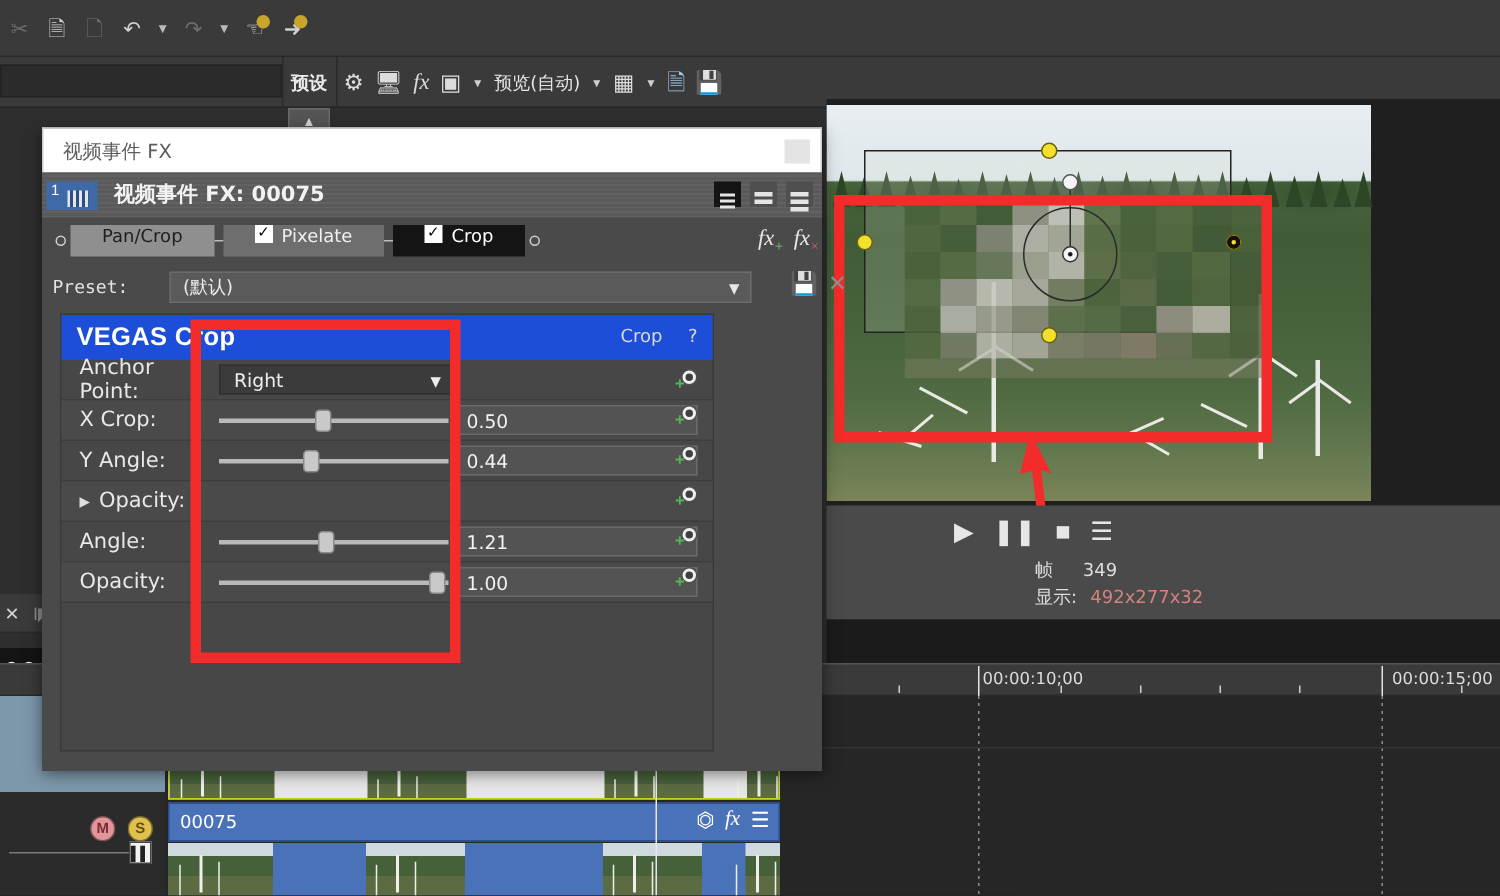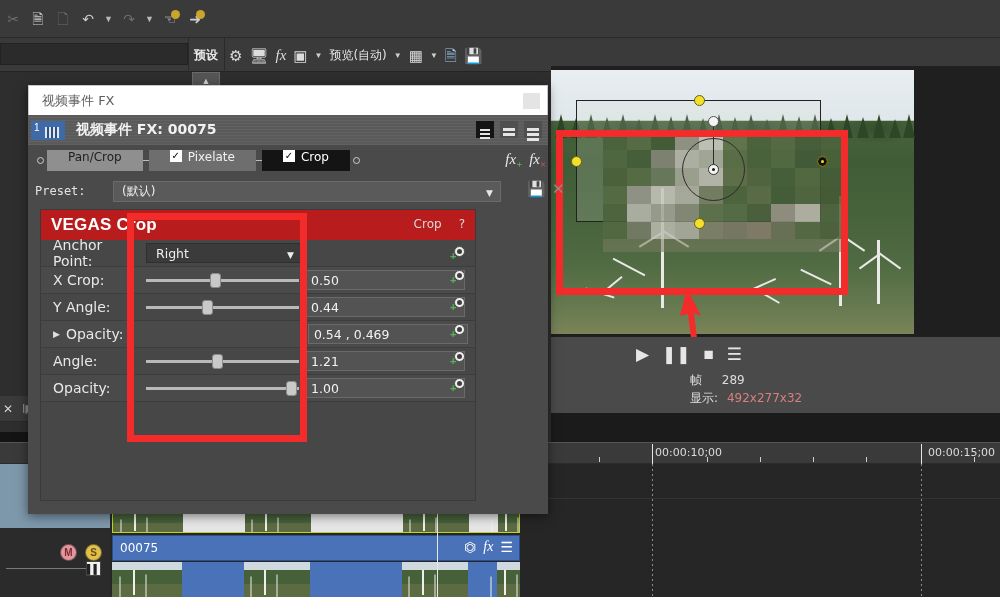--- a/index.html
+++ b/index.html
@@ -310,21 +310,21 @@
   .preset-save { position: absolute; left: 498px; top: 171px; color: #6fb7e8; font-size: 15px; }
   .preset-x { position: absolute; left: 524px; top: 171px; color: #8c8c8c; font-size: 15px; }
 
   
   .plugin-pane {
     position: absolute; left: 12px; top: 124px; width: 436px; height: 292px;
     background: #474747; border: 1px solid #3a3a3a;
   }
   .pp-head {
     position: relative; height: 30px; display: flex; align-items: center;
-    background: #b91c1c; padding: 0 10px;
+    background: #1d4ed8; padding: 0 10px;
   }
   .pp-title { color: #ffffff; font-size: 17px; font-weight: bold; letter-spacing: .2px; }
   .pp-right { position: absolute; right: 10px; top: 7px; display: flex; gap: 17px;
     color: #d9d9d9; font-size: 12px; font-family: "DejaVu Sans", sans-serif; }
 
   .prow {
     position: relative; height: 27px; display: flex; align-items: center;
     border-bottom: 1px solid #3d3d3d;
   }
   .prow.alt { background: #4a4a4a; }
@@ -561,21 +561,21 @@
 
   <div class="transport">
     <div class="btns">
       <span class="tbtn">▶</span>
       <span class="tbtn">❚❚</span>
       <span class="tbtn">■</span>
       <span class="tbtn">☰</span>
     </div>
     <div class="statline">
       <div><span>帧</span>
-        <span style="margin-left:16px;">289</span></div>
+        <span style="margin-left:16px;">349</span></div>
       <div class="row2"><span>显示:</span>
         <span class="pinkval" style="margin-left:5px;">492x277x32</span></div>
     </div>
   </div>
   <div class="below-transport"></div>
 
   <div class="left-tools-row">
     <span>✕</span>
     <span style="color:#8f8f8f;">I◤</span>
   </div>
@@ -738,24 +738,20 @@
         <span class="kf-ico" style="right:10px;top:3px;">
           <span class="k-circ"></span>
             <span class="k-plus">+</span>
         </span>
       </div>
 
       <div class="prow alt">
         <span class="tri-exp">▶</span>
         <span class="plabel" style="width:83px;padding-left:0;">Opacity:</span>
         <span style="width:153px;"></span>
-        <span class="valbox">
-          <span>0.54</span>
-          <span class="loc-sep" style="margin-left:4px;">, 0.469</span>
-        </span>
         <span class="kf-ico" style="right:10px;top:3px;">
           <span class="k-circ"></span>
             <span class="k-plus">+</span>
         </span>
       </div>
 
       <div class="prow">
         <span class="plabel">Angle:</span>
         <span class="slider">
           <span class="trk"></span>

